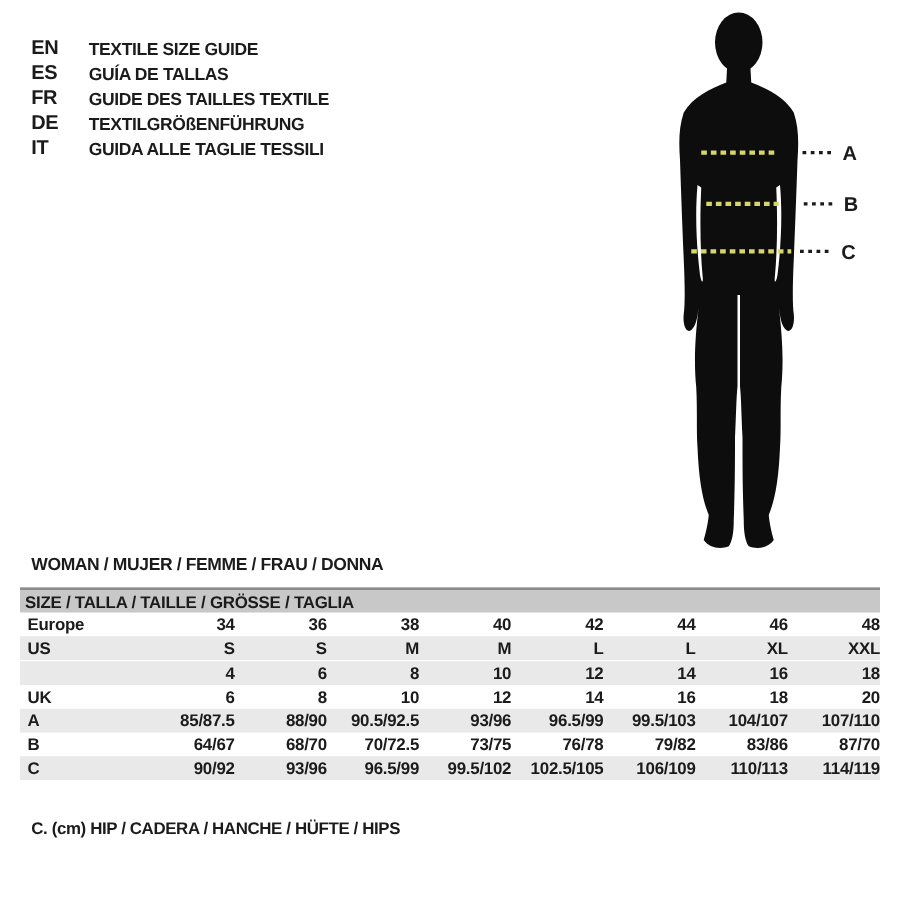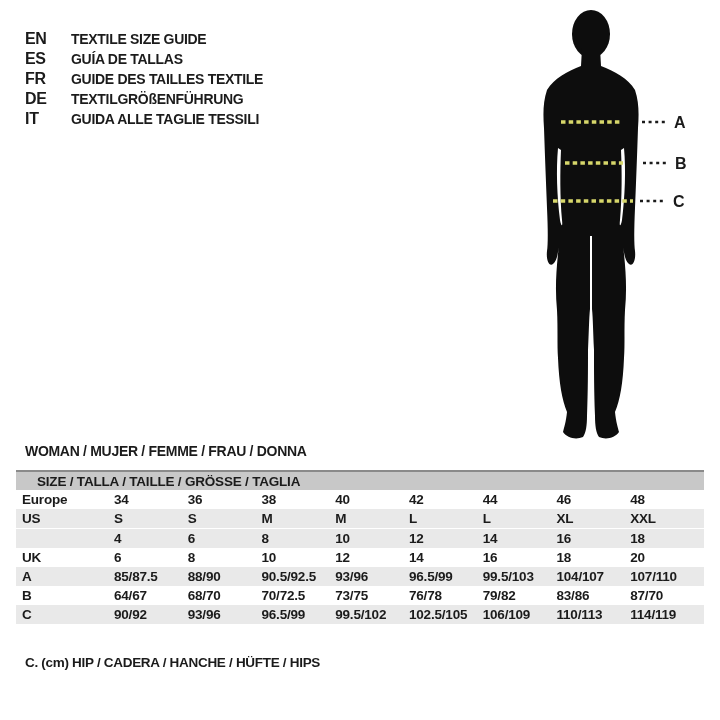--- a/index.html
+++ b/index.html
@@ -24,26 +24,26 @@
   
   .figure{position:absolute;left:498px;top:8px;width:206px;height:432px;}
   .marker-letter{font-family:"Liberation Sans","DejaVu Sans",sans-serif;font-size:16px;font-weight:700;fill:var(--ink);}
 
   
   .woman-title{position:absolute;left:25px;top:443px;font-size:14px;font-weight:700;letter-spacing:-0.3px;white-space:nowrap;}
 
   
   .size-table{position:absolute;left:16px;top:470px;width:688px;font-size:13.5px;font-weight:700;letter-spacing:-0.2px;}
   .size-table-header{height:20px;background:var(--header-bg);border-top:2px solid var(--header-border);
-    display:flex;align-items:center;padding-left:21px;}
+    display:flex;align-items:center;padding-left:4px;}
   .t-row{display:flex;height:19px;align-items:center;}
   .t-row.stripe{background:var(--stripe-bg);}
   .t-row.sep{border-top:1px solid #fff;height:20px;}
   .t-label{width:98px;padding-left:6px;white-space:nowrap;}
-  .t-cell{flex:1;text-align:left;white-space:nowrap;}
+  .t-cell{flex:1;text-align:right;white-space:nowrap;}
 
   
   .legend{position:absolute;left:25px;top:652px;}
   .legend-line{height:20.5px;display:flex;align-items:center;font-size:13.5px;font-weight:700;letter-spacing:-0.3px;white-space:nowrap;}
 </style>
 </head>
 <body>
 
 <div class="canvas">
 

